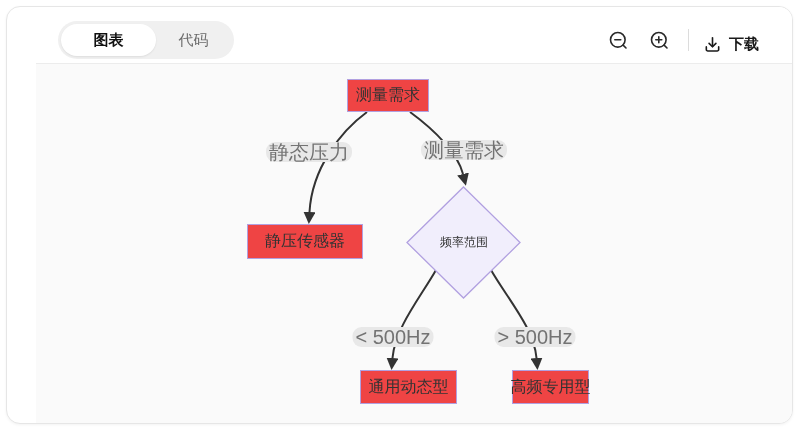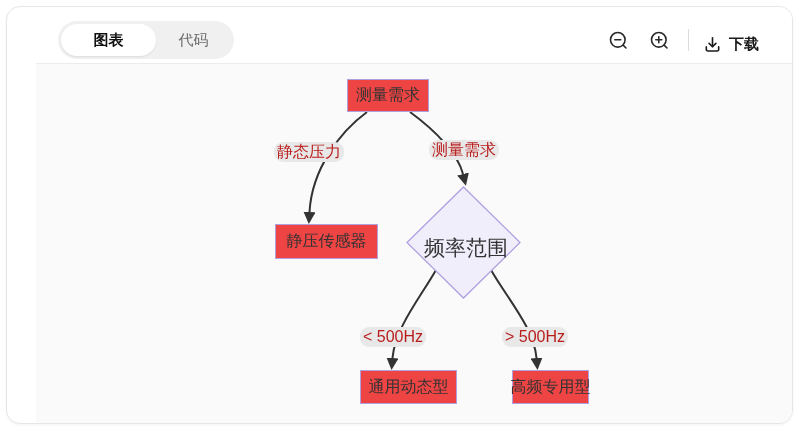--- a/index.html
+++ b/index.html
@@ -51,25 +51,25 @@
     position:relative;flex:1 1 auto;background:#fafafa;overflow:hidden;
   }
   .edges-svg{position:absolute;left:0;top:0;}
   .flow-node{
     position:absolute;box-sizing:border-box;
     background:#ef4444;border:1.3px solid #b1a0e0;
     display:flex;align-items:center;justify-content:center;
     font-size:16px;color:#333333;white-space:nowrap;
   }
   .diamond-label{
-    position:absolute;font-size:21px;color:#333333;text-align:center;white-space:nowrap;
+    position:absolute;font-size:12px;color:#333333;text-align:center;white-space:nowrap;
   }
   .edge-label{
     position:absolute;transform:translate(-50%,-50%);
-    background:#e8e8e8;color:#b91c1c;font-size:16px;line-height:18px;
+    background:#e8e8e8;color:#737373;font-size:20px;line-height:18px;
     padding:1px 3px;white-space:nowrap;border-radius:9px;
   }
   .corner-hint{position:absolute;color:#cccccc;font-size:11px;line-height:11px;}
   .corner-hint.down{left:772px;top:336px;}
   .corner-hint.right{left:760px;top:347px;}
 </style>
 </head>
 <body>
 
 <div class="card">
@@ -119,21 +119,21 @@
         <path d="M 331 48 C 305 67, 276 104, 273.5 148" marker-end="url(#arrow)"></path>
         <path d="M 374 48 C 400 67, 422 90, 427 110" marker-end="url(#arrow)"></path>
         <path d="M 400 206 C 384 234, 359 264, 356.5 294" marker-end="url(#arrow)"></path>
         <path d="M 455 206 C 471 234, 498 264, 500.5 294" marker-end="url(#arrow)"></path>
       </g>
       <polygon points="427.5,123 484,178.5 427.5,234 371,178.5" fill="#f1eefc" stroke="#b1a0e0" stroke-width="1.3"></polygon>
     </svg>
 
     <div class="flow-node" style="left:311px;top:15px;width:82px;height:33px;">测量需求</div>
 
-    <div class="flow-node" style="left:239px;top:160px;width:103px;height:35px;">静压传感器</div>
+    <div class="flow-node" style="left:211px;top:160px;width:116px;height:35px;">静压传感器</div>
 
     <div class="diamond-label" style="left:388px;top:170px;width:80px;">频率范围</div>
 
     <div class="flow-node" style="left:324px;top:306px;width:97px;height:34px;">通用动态型</div>
 
     <div class="flow-node" style="left:476px;top:306px;width:77px;height:34px;">高频专用型</div>
 
     <span class="edge-label" style="left:273px;top:88px;">静态压力</span>
     <span class="edge-label" style="left:428px;top:86px;">测量需求</span>
     <span class="edge-label" style="left:357px;top:273px;">&lt; 500Hz</span>

